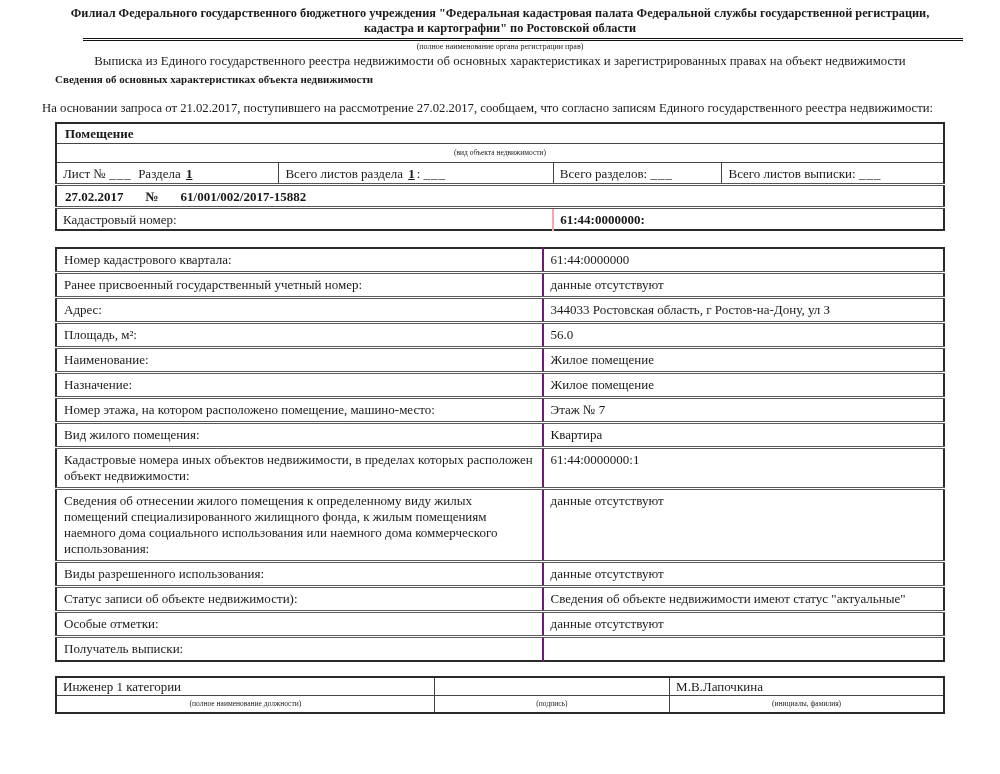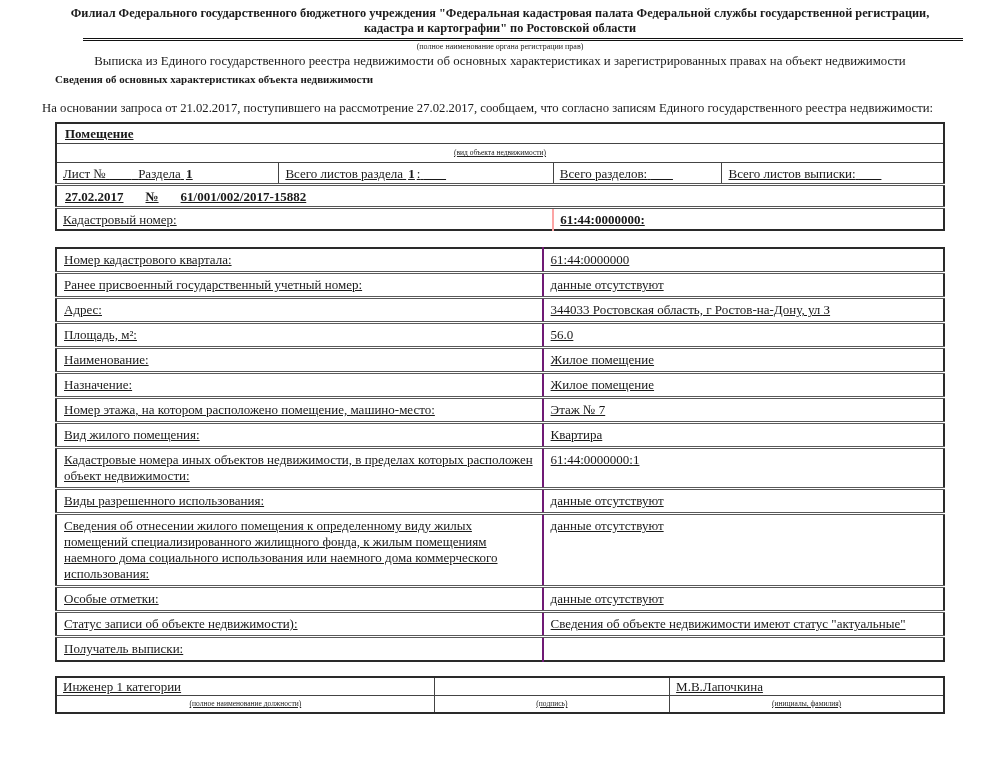--- a/index.html
+++ b/index.html
@@ -17,21 +17,21 @@
   .org-name span { display:block; }
   .org-rule { height:0; border-bottom:3px double #111; margin:2px -18px 0 28px; }
   .org-caption { text-align:center; font-size:8px; color:#222; margin-top:1px; }
   .section-label { text-align:right; font-size:13px; margin:1px 0 0 0; }
   .doc-title { text-align:center; font-size:12.8px; margin-top:3px; }
   .doc-subtitle { font-size:11px; font-weight:bold; margin-top:4px; }
   .intro { font-size:12.7px; margin:16px 0 0 -13px; white-space:nowrap; }
 
   
   table { border-collapse:collapse; width:100%; table-layout:fixed; }
-  td { font-size:13px; vertical-align:top; padding:2px 6px; overflow:hidden;text-decoration:underline; }
+  td { font-size:13px; vertical-align:top; padding:2px 6px; overflow:hidden; }
 
   
   .tableA { margin-top:6px; border:2px solid #2a2a2a; }
   .tableA td { border:1px solid #444; line-height:15px; }
   .tableA .obj-type td { font-weight:bold; padding:2px 8px; }
   .tableA .obj-caption td { font-size:7.5px; text-align:center; padding:1px 0 2px 0; color:#222; }
   .tableA .sheet-row td { padding:3px 6px 2px 6px; }
   .tableA .req-row td { font-weight:bold; border-top:3px double #555; padding:3px 8px 2px 8px; }
   .tableA .cad-row td { border-top:3px double #555; padding:3px 6px 2px 6px; }
   .num-mark { font-weight:bold; text-decoration:underline; padding:0 2px; }
@@ -136,34 +136,34 @@
         </tr>
         <tr>
           <td>Вид жилого помещения:</td>
           <td class="val">Квартира</td>
         </tr>
         <tr>
           <td>Кадастровые номера иных объектов недвижимости, в пределах которых расположен объект недвижимости:</td>
           <td class="val">61:44:0000000:1</td>
         </tr>
         <tr>
-          <td>Виды разрешенного использования:</td>
-          <td class="val">данные отсутствуют</td>
-        </tr>
-        <tr>
           <td>Сведения об отнесении жилого помещения к определенному виду жилых помещений специализированного жилищного фонда, к жилым помещениям наемного дома социального использования или наемного дома коммерческого использования:</td>
           <td class="val">данные отсутствуют</td>
         </tr>
         <tr>
-          <td>Особые отметки:</td>
+          <td>Виды разрешенного использования:</td>
           <td class="val">данные отсутствуют</td>
         </tr>
         <tr>
           <td>Статус записи об объекте недвижимости):</td>
           <td class="val">Сведения об объекте недвижимости имеют статус "актуальные"</td>
+        </tr>
+        <tr>
+          <td>Особые отметки:</td>
+          <td class="val">данные отсутствуют</td>
         </tr>
         <tr class="empty-row">
           <td>Получатель выписки:</td>
           <td class="val"></td>
         </tr>
       </tbody>
   </table>
 
   <table class="tableC">
     <colgroup>

